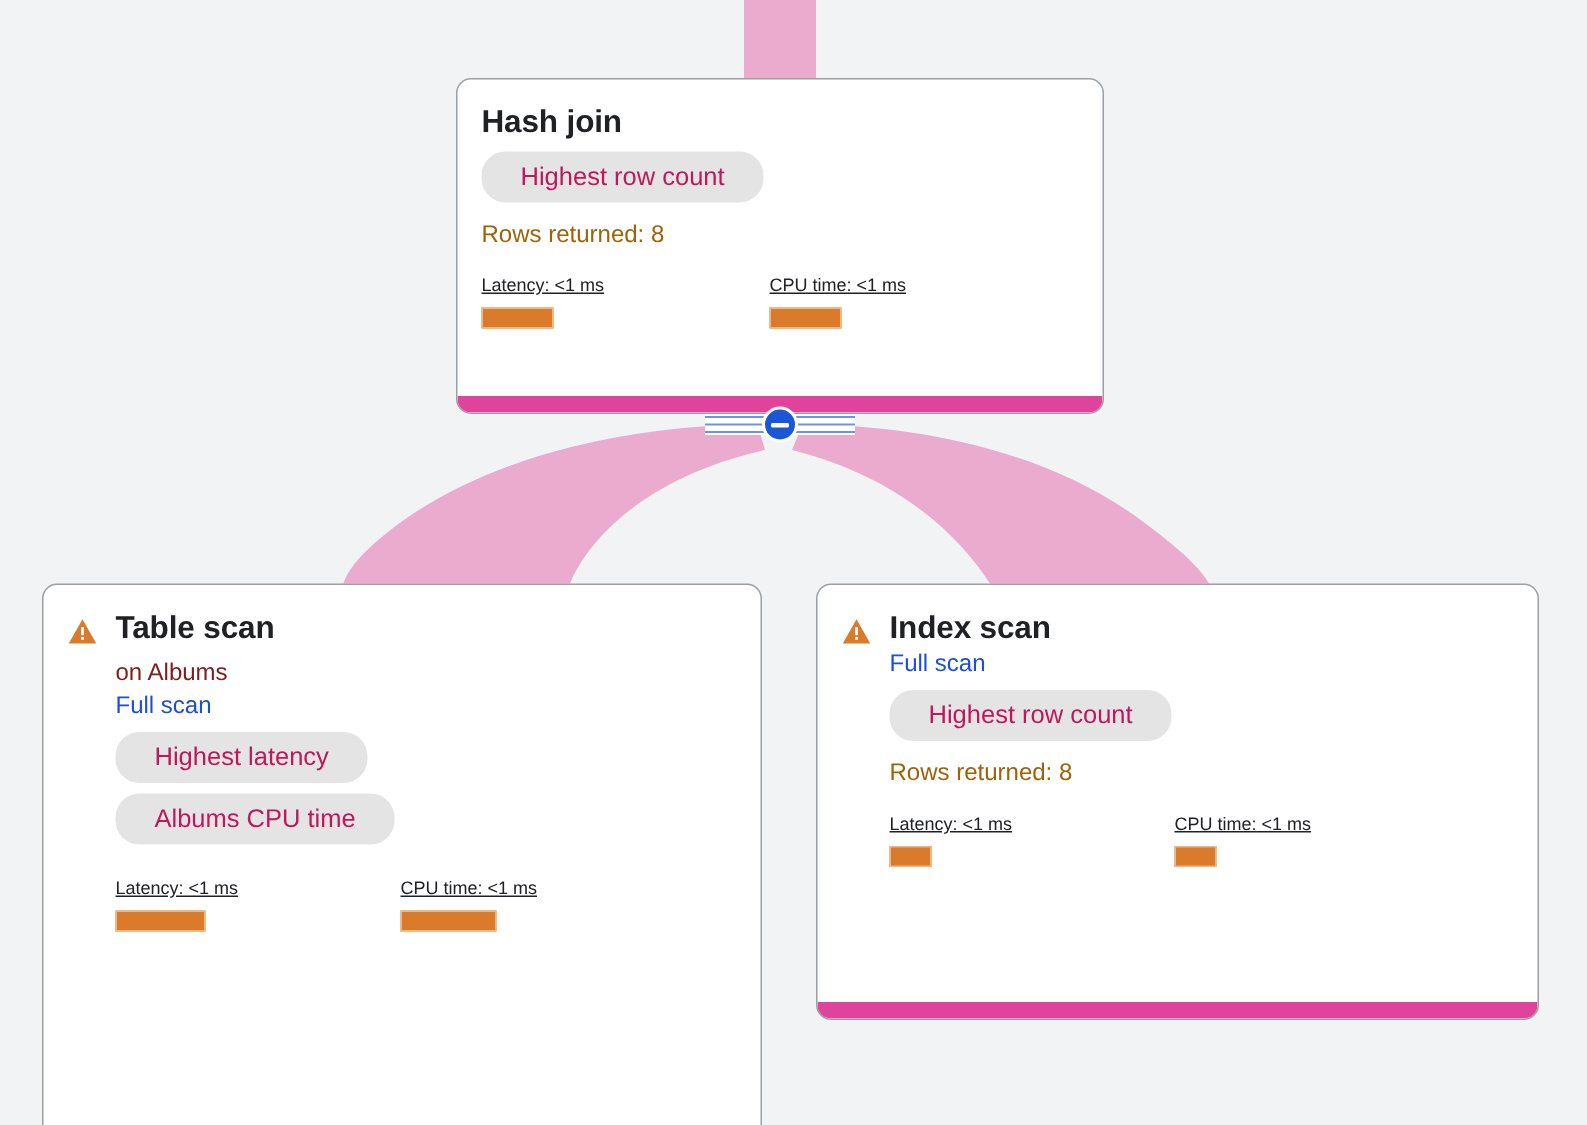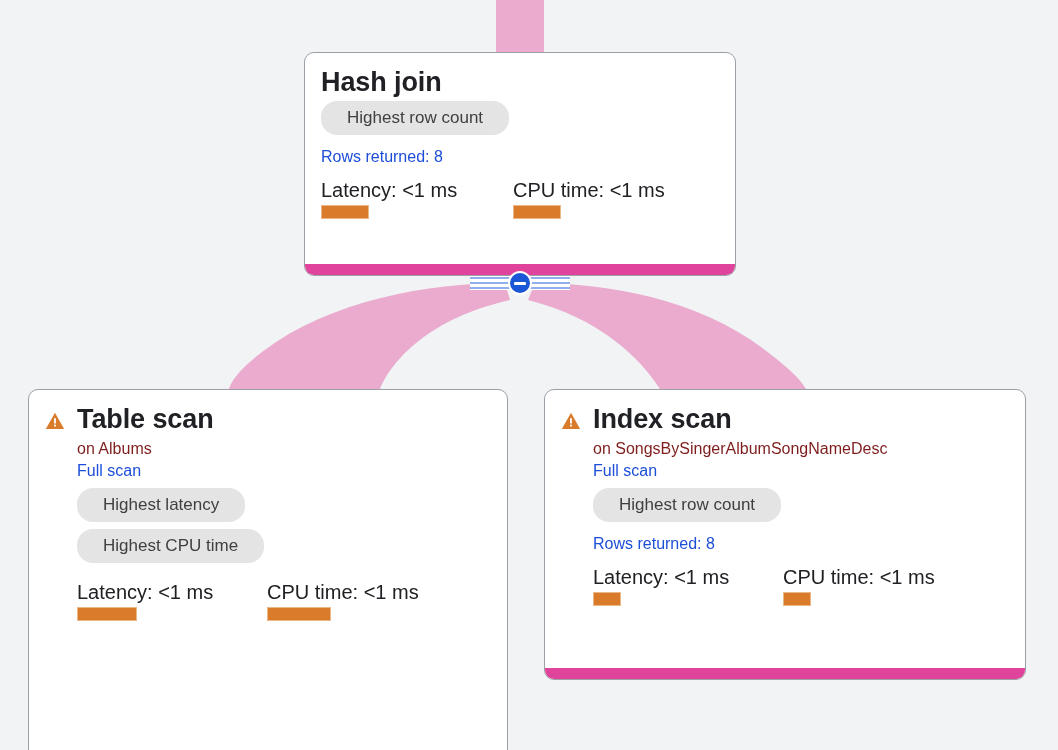--- a/index.html
+++ b/index.html
@@ -53,21 +53,21 @@
     align-items: flex-start;
     gap: 12px;
   }
   .warn-icon {
     flex: 0 0 auto;
     width: 20px;
     height: 20px;
     margin-top: 5px;
   }
   .node-title {
-    font-size: 27px;
+    font-size: 21px;
     font-weight: bold;
     color: #202124;
     line-height: 26px;
     letter-spacing: -0.1px;
   }
   .node-sub {
     font-size: 16px;
     color: #7f1d1d;
     line-height: 22px;
     margin-top: 6px;
@@ -76,42 +76,43 @@
     font-size: 16px;
     color: #1d4ed8;
     line-height: 22px;
   }
   .chips {
     margin-top: 6px;
   }
   .chip {
     display: inline-block;
     background: #e4e4e4;
-    color: #404040;
+    color: #be185d;
     border-radius: 16px;
     font-size: 17px;
     line-height: 20px;
     padding: 7px 26px;
     margin-bottom: 7px;
   }
   .rows {
     font-size: 16px;
-    color: #1d4ed8;
+    color: #a16207;
     line-height: 22px;
     margin-top: 4px;
   }
   .metrics {
     display: flex;
     margin-top: 12px;
   }
   .metric-label {
-    font-size: 20px;
+    font-size: 12px;
     color: #202124;
     line-height: 20px;
     white-space: nowrap;
+    text-decoration: underline;
   }
   .metric-bar {
     height: 14px;
     background: #d97b2b;
     border: 1px solid #eab886;
     box-sizing: border-box;
     margin-top: 5px;
   }
   
   #node-hash-join { left: 304px; top: 52px; width: 432px; height: 224px; }
@@ -222,21 +223,21 @@
           <path d="M12 2.2 L23 21.6 L1 21.6 Z" fill="#d97b2b"></path>
           <rect x="10.9" y="8.6" width="2.2" height="6.4" fill="#ffffff"></rect>
           <rect x="10.9" y="16.4" width="2.2" height="2.2" fill="#ffffff"></rect>
         </svg>
         <div>
           <div class="node-title">Table scan</div>
           <div class="node-sub">on Albums</div>
           <div class="node-sub2">Full scan</div>
           <div class="chips">
             <span class="chip">Highest latency</span><br>
-            <span class="chip">Highest CPU time</span>
+            <span class="chip">Albums CPU time</span>
           </div>
           <div class="metrics">
             <div style="width:190px;">
               <div class="metric-label">Latency: &lt;1 ms</div>
               <div class="metric-bar" style="width: 60px; background-color: rgb(217, 123, 43);"></div>
             </div>
             <div>
               <div class="metric-label">CPU time: &lt;1 ms</div>
               <div class="metric-bar" style="width: 64px; background-color: rgb(217, 123, 43);"></div>
             </div>
@@ -250,21 +251,20 @@
   <div class="node" id="node-index-scan">
     <div class="node-body">
       <div class="title-row">
         <svg class="warn-icon" viewBox="0 0 24 24">
           <path d="M12 2.2 L23 21.6 L1 21.6 Z" fill="#d97b2b"></path>
           <rect x="10.9" y="8.6" width="2.2" height="6.4" fill="#ffffff"></rect>
           <rect x="10.9" y="16.4" width="2.2" height="2.2" fill="#ffffff"></rect>
         </svg>
         <div>
           <div class="node-title">Index scan</div>
-          <div class="node-sub">on SongsBySingerAlbumSongNameDesc</div>
           <div class="node-sub2">Full scan</div>
           <div class="chips">
             <span class="chip">Highest row count</span>
           </div>
           <div class="rows">Rows returned: 8</div>
           <div class="metrics">
             <div style="width:190px;">
               <div class="metric-label">Latency: &lt;1 ms</div>
               <div class="metric-bar" style="width: 28px; background-color: rgb(217, 123, 43);"></div>
             </div>

